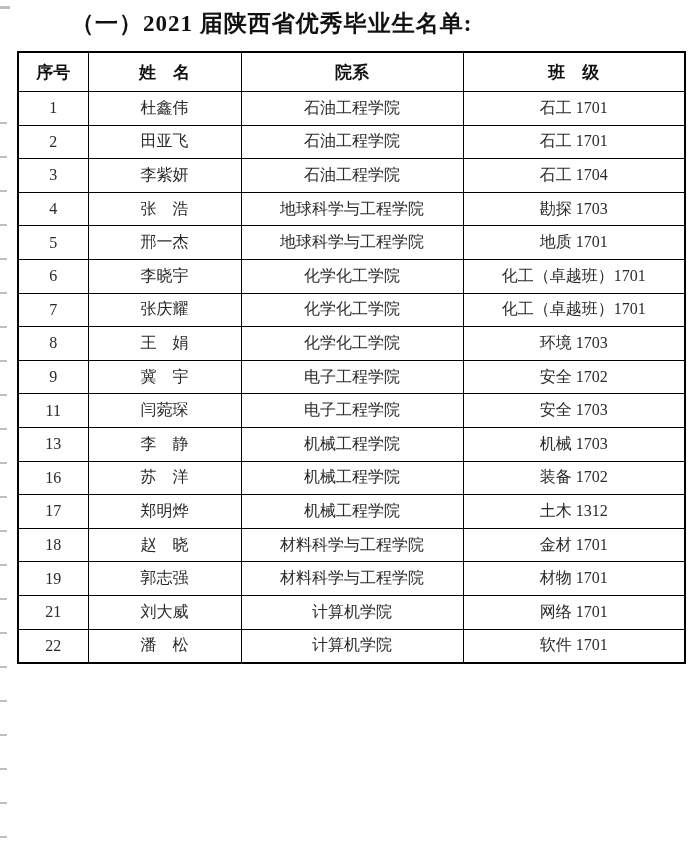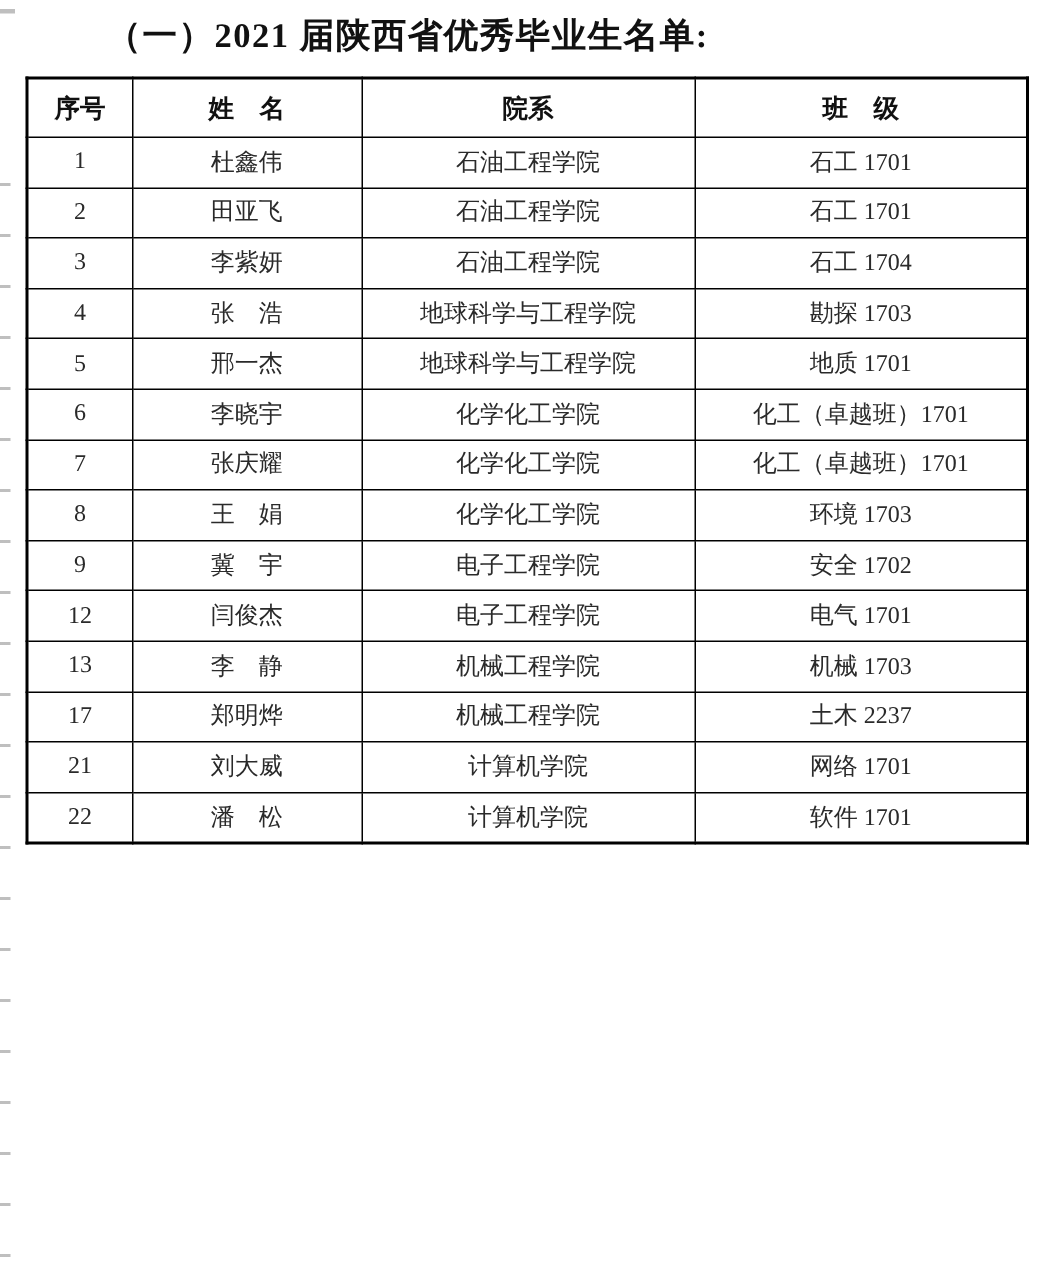--- a/index.html
+++ b/index.html
@@ -158,36 +158,54 @@
         <td>化学化工学院</td>
         <td>环境 1703</td>
       </tr>
       <tr>
         <td>9</td>
         <td>冀　宇</td>
         <td>电子工程学院</td>
         <td>安全 1702</td>
       </tr>
       <tr>
-        <td>12</td>
-        <td>闫俊杰</td>
+        <td>11</td>
+        <td>闫菀琛</td>
         <td>电子工程学院</td>
-        <td>电气 1701</td>
+        <td>安全 1703</td>
       </tr>
       <tr>
         <td>13</td>
         <td>李　静</td>
         <td>机械工程学院</td>
         <td>机械 1703</td>
       </tr>
       <tr>
+        <td>16</td>
+        <td>苏　洋</td>
+        <td>机械工程学院</td>
+        <td>装备 1702</td>
+      </tr>
+      <tr>
         <td>17</td>
         <td>郑明烨</td>
         <td>机械工程学院</td>
-        <td>土木 2237</td>
+        <td>土木 1312</td>
+      </tr>
+      <tr>
+        <td>18</td>
+        <td>赵　晓</td>
+        <td>材料科学与工程学院</td>
+        <td>金材 1701</td>
+      </tr>
+      <tr>
+        <td>19</td>
+        <td>郭志强</td>
+        <td>材料科学与工程学院</td>
+        <td>材物 1701</td>
       </tr>
       <tr>
         <td>21</td>
         <td>刘大威</td>
         <td>计算机学院</td>
         <td>网络 1701</td>
       </tr>
       <tr>
         <td>22</td>
         <td>潘　松</td>

